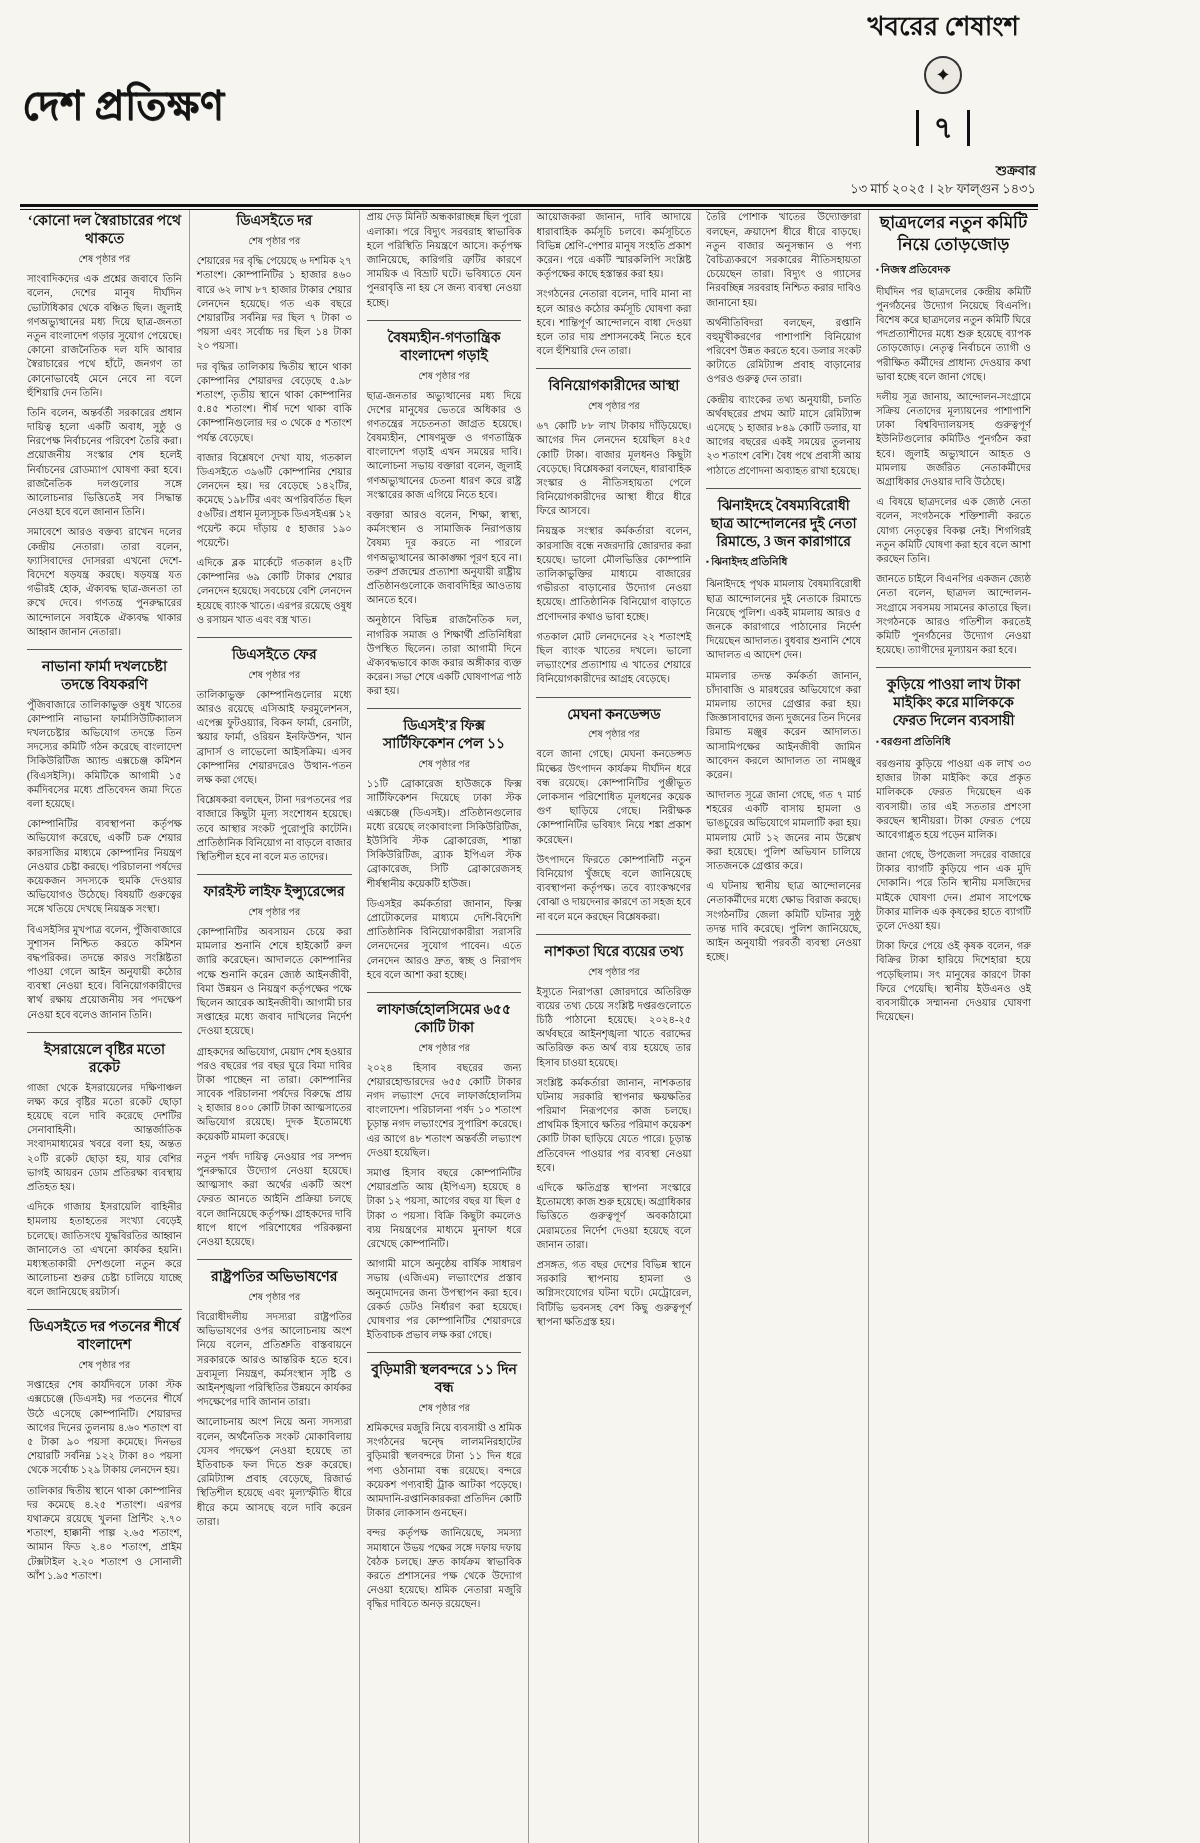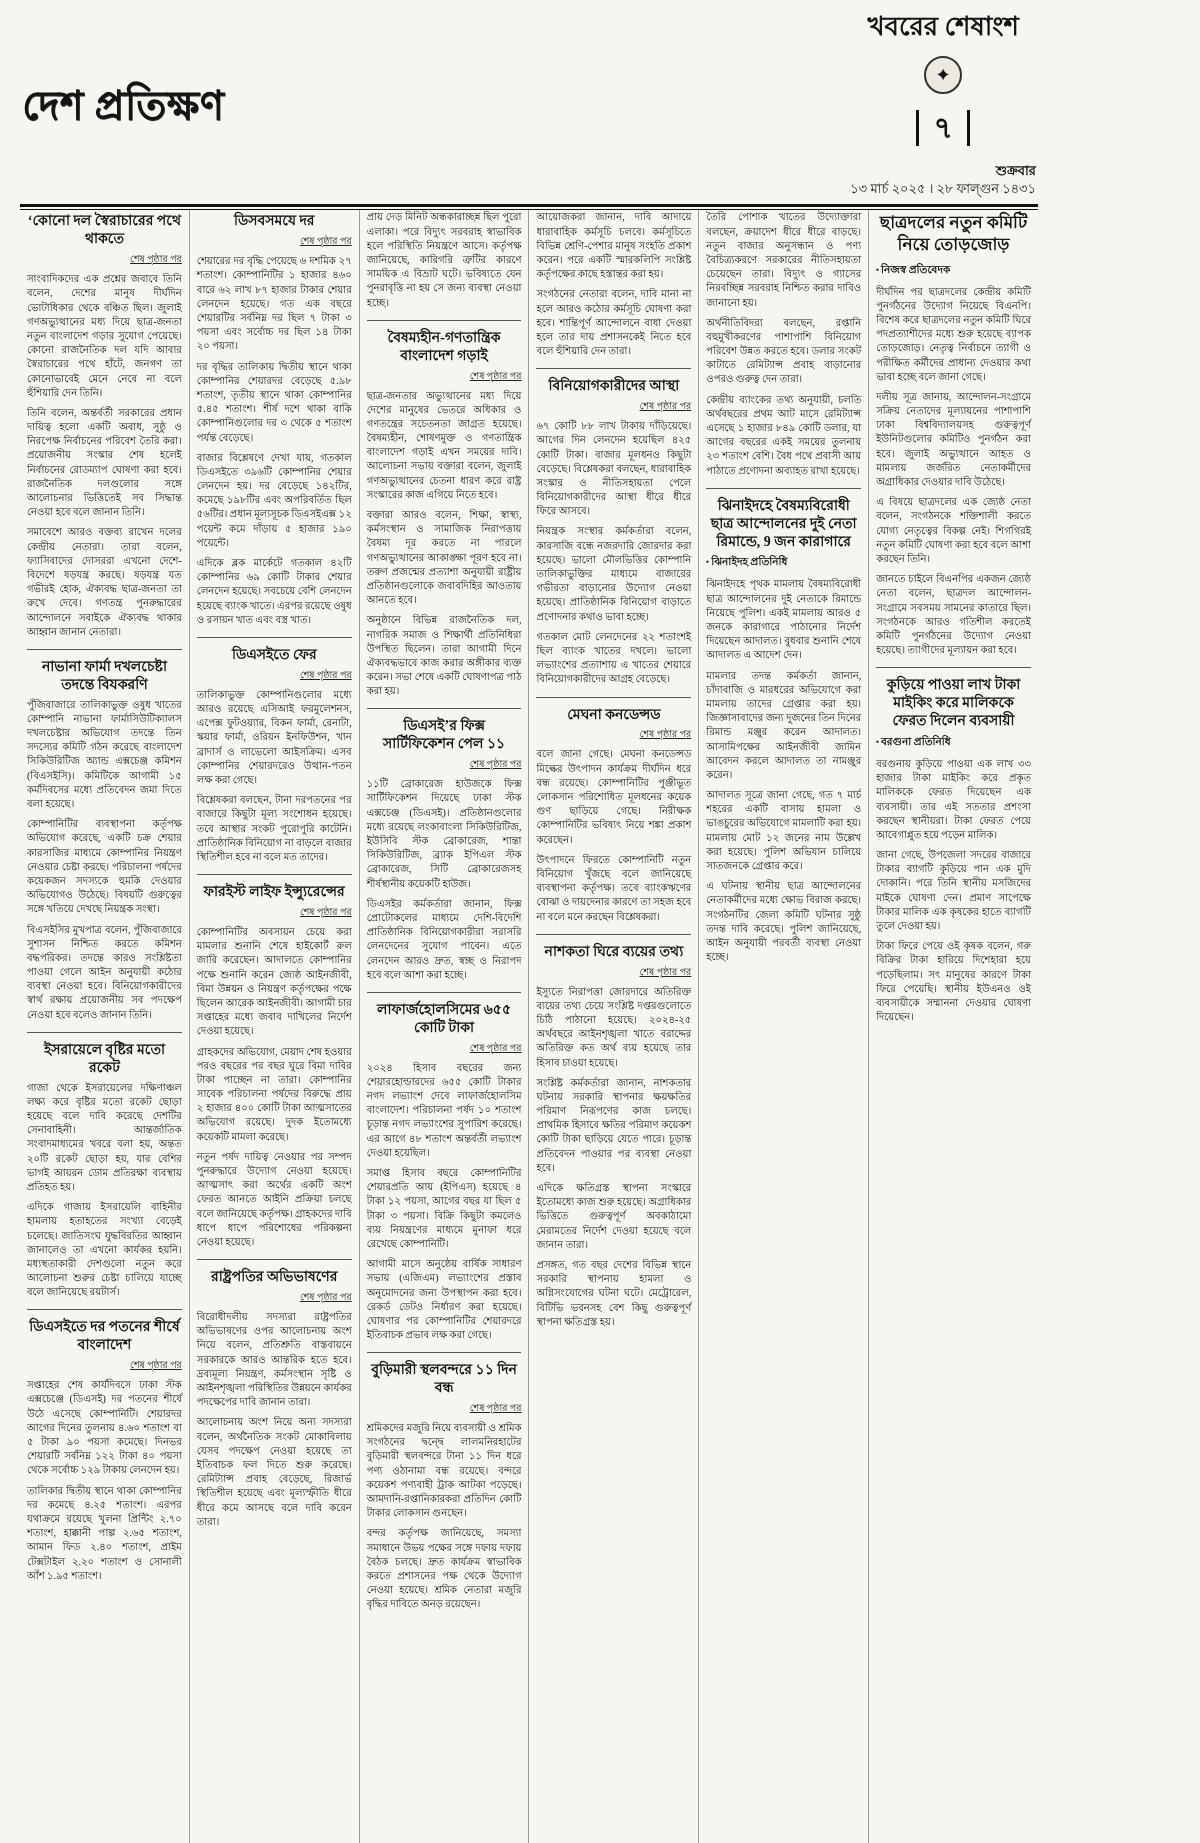--- a/index.html
+++ b/index.html
@@ -72,21 +72,21 @@
     font-size: 17px; font-weight: bold; text-align: center;
     line-height: 1.3; margin: 2px 0 5px;
   }
   .col .blk.headline:not(:first-child),
   .col .blk.headline-lg:not(:first-child) {
     border-top: 1px solid #555;
     margin-top: 10px;
     padding-top: 8px;
   }
   .blk.kicker {
-    font-size: 9.5px; text-align: right; margin: 0 0 5px; color: #222; text-decoration: underline;
+    font-size: 9.5px; text-align: center; margin: 0 0 5px; color: #222;
   }
   .blk.byline {
     font-size: 10.5px; font-weight: bold; margin: 2px 0 6px;
   }
   .blk.byline::before { content: "▪ "; font-size: 8px; vertical-align: 1px; }
   .blk.para {
     font-size: 10px; line-height: 1.42; text-align: justify;
     margin: 0 0 6px; word-break: break-word;
   }
 </style>
@@ -123,21 +123,21 @@
         <div class="blk para">বিএসইসির মুখপাত্র বলেন, পুঁজিবাজারে সুশাসন নিশ্চিত করতে কমিশন বদ্ধপরিকর। তদন্তে কারও সংশ্লিষ্টতা পাওয়া গেলে আইন অনুযায়ী কঠোর ব্যবস্থা নেওয়া হবে। বিনিয়োগকারীদের স্বার্থ রক্ষায় প্রয়োজনীয় সব পদক্ষেপ নেওয়া হবে বলেও জানান তিনি।</div>
         <div class="blk headline">ইসরায়েলে বৃষ্টির মতো রকেট</div>
         <div class="blk para">গাজা থেকে ইসরায়েলের দক্ষিণাঞ্চল লক্ষ্য করে বৃষ্টির মতো রকেট ছোড়া হয়েছে বলে দাবি করেছে দেশটির সেনাবাহিনী। আন্তর্জাতিক সংবাদমাধ্যমের খবরে বলা হয়, অন্তত ২০টি রকেট ছোড়া হয়, যার বেশির ভাগই আয়রন ডোম প্রতিরক্ষা ব্যবস্থায় প্রতিহত হয়।</div>
         <div class="blk para">এদিকে গাজায় ইসরায়েলি বাহিনীর হামলায় হতাহতের সংখ্যা বেড়েই চলেছে। জাতিসংঘ যুদ্ধবিরতির আহ্বান জানালেও তা এখনো কার্যকর হয়নি। মধ্যস্থতাকারী দেশগুলো নতুন করে আলোচনা শুরুর চেষ্টা চালিয়ে যাচ্ছে বলে জানিয়েছে রয়টার্স।</div>
         <div class="blk headline">ডিএসইতে দর পতনের শীর্ষে বাংলাদেশ</div>
         <div class="blk kicker">শেষ পৃষ্ঠার পর</div>
         <div class="blk para">সপ্তাহের শেষ কার্যদিবসে ঢাকা স্টক এক্সচেঞ্জে (ডিএসই) দর পতনের শীর্ষে উঠে এসেছে কোম্পানিটি। শেয়ারদর আগের দিনের তুলনায় ৪.৬০ শতাংশ বা ৫ টাকা ৯০ পয়সা কমেছে। দিনভর শেয়ারটি সর্বনিম্ন ১২২ টাকা ৪০ পয়সা থেকে সর্বোচ্চ ১২৯ টাকায় লেনদেন হয়।</div>
         <div class="blk para">তালিকার দ্বিতীয় স্থানে থাকা কোম্পানির দর কমেছে ৪.২৫ শতাংশ। এরপর যথাক্রমে রয়েছে খুলনা প্রিন্টিং ২.৭০ শতাংশ, হাক্কানী পাল্প ২.৬৫ শতাংশ, আমান ফিড ২.৪০ শতাংশ, প্রাইম টেক্সটাইল ২.২০ শতাংশ ও সোনালী আঁশ ১.৯৫ শতাংশ।</div>
       </div>
       <div class="col">
-        <div class="blk headline">ডিসবসমযে দর</div>
+        <div class="blk headline">ডিএসইতে দর</div>
         <div class="blk kicker">শেষ পৃষ্ঠার পর</div>
         <div class="blk para">শেয়ারের দর বৃদ্ধি পেয়েছে ৬ দশমিক ২৭ শতাংশ। কোম্পানিটির ১ হাজার ৪৬০ বারে ৬২ লাখ ৮৭ হাজার টাকার শেয়ার লেনদেন হয়েছে। গত এক বছরে শেয়ারটির সর্বনিম্ন দর ছিল ৭ টাকা ৩ পয়সা এবং সর্বোচ্চ দর ছিল ১৪ টাকা ২০ পয়সা।</div>
         <div class="blk para">দর বৃদ্ধির তালিকায় দ্বিতীয় স্থানে থাকা কোম্পানির শেয়ারদর বেড়েছে ৫.৯৮ শতাংশ, তৃতীয় স্থানে থাকা কোম্পানির ৫.৪৫ শতাংশ। শীর্ষ দশে থাকা বাকি কোম্পানিগুলোর দর ৩ থেকে ৫ শতাংশ পর্যন্ত বেড়েছে।</div>
         <div class="blk para">বাজার বিশ্লেষণে দেখা যায়, গতকাল ডিএসইতে ৩৯৬টি কোম্পানির শেয়ার লেনদেন হয়। দর বেড়েছে ১৪২টির, কমেছে ১৯৮টির এবং অপরিবর্তিত ছিল ৫৬টির। প্রধান মূল্যসূচক ডিএসইএক্স ১২ পয়েন্ট কমে দাঁড়ায় ৫ হাজার ১৯০ পয়েন্টে।</div>
         <div class="blk para">এদিকে ব্লক মার্কেটে গতকাল ৪২টি কোম্পানির ৬৯ কোটি টাকার শেয়ার লেনদেন হয়েছে। সবচেয়ে বেশি লেনদেন হয়েছে ব্যাংক খাতে। এরপর রয়েছে ওষুধ ও রসায়ন খাত এবং বস্ত্র খাত।</div>
         <div class="blk headline">ডিএসইতে ফের</div>
         <div class="blk kicker">শেষ পৃষ্ঠার পর</div>
         <div class="blk para">তালিকাভুক্ত কোম্পানিগুলোর মধ্যে আরও রয়েছে এসিআই ফরমুলেশনস, এপেক্স ফুটওয়্যার, বিকন ফার্মা, রেনাটা, স্কয়ার ফার্মা, ওরিয়ন ইনফিউশন, খান ব্রাদার্স ও লাভেলো আইসক্রিম। এসব কোম্পানির শেয়ারদরেও উত্থান-পতন লক্ষ করা গেছে।</div>
         <div class="blk para">বিশ্লেষকরা বলছেন, টানা দরপতনের পর বাজারে কিছুটা মূল্য সংশোধন হয়েছে। তবে আস্থার সংকট পুরোপুরি কাটেনি। প্রাতিষ্ঠানিক বিনিয়োগ না বাড়লে বাজার স্থিতিশীল হবে না বলে মত তাদের।</div>
         <div class="blk headline">ফারইস্ট লাইফ ইন্স্যুরেন্সের</div>
@@ -187,21 +187,21 @@
         <div class="blk kicker">শেষ পৃষ্ঠার পর</div>
         <div class="blk para">ইস্যুতে নিরাপত্তা জোরদারে অতিরিক্ত ব্যয়ের তথ্য চেয়ে সংশ্লিষ্ট দপ্তরগুলোতে চিঠি পাঠানো হয়েছে। ২০২৪-২৫ অর্থবছরে আইনশৃঙ্খলা খাতে বরাদ্দের অতিরিক্ত কত অর্থ ব্যয় হয়েছে তার হিসাব চাওয়া হয়েছে।</div>
         <div class="blk para">সংশ্লিষ্ট কর্মকর্তারা জানান, নাশকতার ঘটনায় সরকারি স্থাপনার ক্ষয়ক্ষতির পরিমাণ নিরূপণের কাজ চলছে। প্রাথমিক হিসাবে ক্ষতির পরিমাণ কয়েকশ কোটি টাকা ছাড়িয়ে যেতে পারে। চূড়ান্ত প্রতিবেদন পাওয়ার পর ব্যবস্থা নেওয়া হবে।</div>
         <div class="blk para">এদিকে ক্ষতিগ্রস্ত স্থাপনা সংস্কারে ইতোমধ্যে কাজ শুরু হয়েছে। অগ্রাধিকার ভিত্তিতে গুরুত্বপূর্ণ অবকাঠামো মেরামতের নির্দেশ দেওয়া হয়েছে বলে জানান তারা।</div>
         <div class="blk para">প্রসঙ্গত, গত বছর দেশের বিভিন্ন স্থানে সরকারি স্থাপনায় হামলা ও অগ্নিসংযোগের ঘটনা ঘটে। মেট্রোরেল, বিটিভি ভবনসহ বেশ কিছু গুরুত্বপূর্ণ স্থাপনা ক্ষতিগ্রস্ত হয়।</div>
       </div>
       <div class="col">
         <div class="blk para">তৈরি পোশাক খাতের উদ্যোক্তারা বলছেন, ক্রয়াদেশ ধীরে ধীরে বাড়ছে। নতুন বাজার অনুসন্ধান ও পণ্য বৈচিত্র্যকরণে সরকারের নীতিসহায়তা চেয়েছেন তারা। বিদ্যুৎ ও গ্যাসের নিরবচ্ছিন্ন সরবরাহ নিশ্চিত করার দাবিও জানানো হয়।</div>
         <div class="blk para">অর্থনীতিবিদরা বলছেন, রপ্তানি বহুমুখীকরণের পাশাপাশি বিনিয়োগ পরিবেশ উন্নত করতে হবে। ডলার সংকট কাটাতে রেমিট্যান্স প্রবাহ বাড়ানোর ওপরও গুরুত্ব দেন তারা।</div>
         <div class="blk para">কেন্দ্রীয় ব্যাংকের তথ্য অনুযায়ী, চলতি অর্থবছরের প্রথম আট মাসে রেমিট্যান্স এসেছে ১ হাজার ৮৪৯ কোটি ডলার, যা আগের বছরের একই সময়ের তুলনায় ২৩ শতাংশ বেশি। বৈধ পথে প্রবাসী আয় পাঠাতে প্রণোদনা অব্যাহত রাখা হয়েছে।</div>
-        <div class="blk headline">ঝিনাইদহে বৈষম্যবিরোধী ছাত্র আন্দোলনের দুই নেতা রিমান্ডে, 9 জন কারাগারে</div>
+        <div class="blk headline">ঝিনাইদহে বৈষম্যবিরোধী ছাত্র আন্দোলনের দুই নেতা রিমান্ডে, 3 জন কারাগারে</div>
         <div class="blk byline">ঝিনাইদহ প্রতিনিধি</div>
         <div class="blk para">ঝিনাইদহে পৃথক মামলায় বৈষম্যবিরোধী ছাত্র আন্দোলনের দুই নেতাকে রিমান্ডে নিয়েছে পুলিশ। একই মামলায় আরও ৫ জনকে কারাগারে পাঠানোর নির্দেশ দিয়েছেন আদালত। বুধবার শুনানি শেষে আদালত এ আদেশ দেন।</div>
         <div class="blk para">মামলার তদন্ত কর্মকর্তা জানান, চাঁদাবাজি ও মারধরের অভিযোগে করা মামলায় তাদের গ্রেপ্তার করা হয়। জিজ্ঞাসাবাদের জন্য দুজনের তিন দিনের রিমান্ড মঞ্জুর করেন আদালত। আসামিপক্ষের আইনজীবী জামিন আবেদন করলে আদালত তা নামঞ্জুর করেন।</div>
         <div class="blk para">আদালত সূত্রে জানা গেছে, গত ৭ মার্চ শহরের একটি বাসায় হামলা ও ভাঙচুরের অভিযোগে মামলাটি করা হয়। মামলায় মোট ১২ জনের নাম উল্লেখ করা হয়েছে। পুলিশ অভিযান চালিয়ে সাতজনকে গ্রেপ্তার করে।</div>
         <div class="blk para">এ ঘটনায় স্থানীয় ছাত্র আন্দোলনের নেতাকর্মীদের মধ্যে ক্ষোভ বিরাজ করছে। সংগঠনটির জেলা কমিটি ঘটনার সুষ্ঠু তদন্ত দাবি করেছে। পুলিশ জানিয়েছে, আইন অনুযায়ী পরবর্তী ব্যবস্থা নেওয়া হচ্ছে।</div>
       </div>
       <div class="col">
         <div class="blk headline-lg">ছাত্রদলের নতুন কমিটি নিয়ে তোড়জোড়</div>
         <div class="blk byline">নিজস্ব প্রতিবেদক</div>
         <div class="blk para">দীর্ঘদিন পর ছাত্রদলের কেন্দ্রীয় কমিটি পুনর্গঠনের উদ্যোগ নিয়েছে বিএনপি। বিশেষ করে ছাত্রদলের নতুন কমিটি ঘিরে পদপ্রত্যাশীদের মধ্যে শুরু হয়েছে ব্যাপক তোড়জোড়। নেতৃত্ব নির্বাচনে ত্যাগী ও পরীক্ষিত কর্মীদের প্রাধান্য দেওয়ার কথা ভাবা হচ্ছে বলে জানা গেছে।</div>

